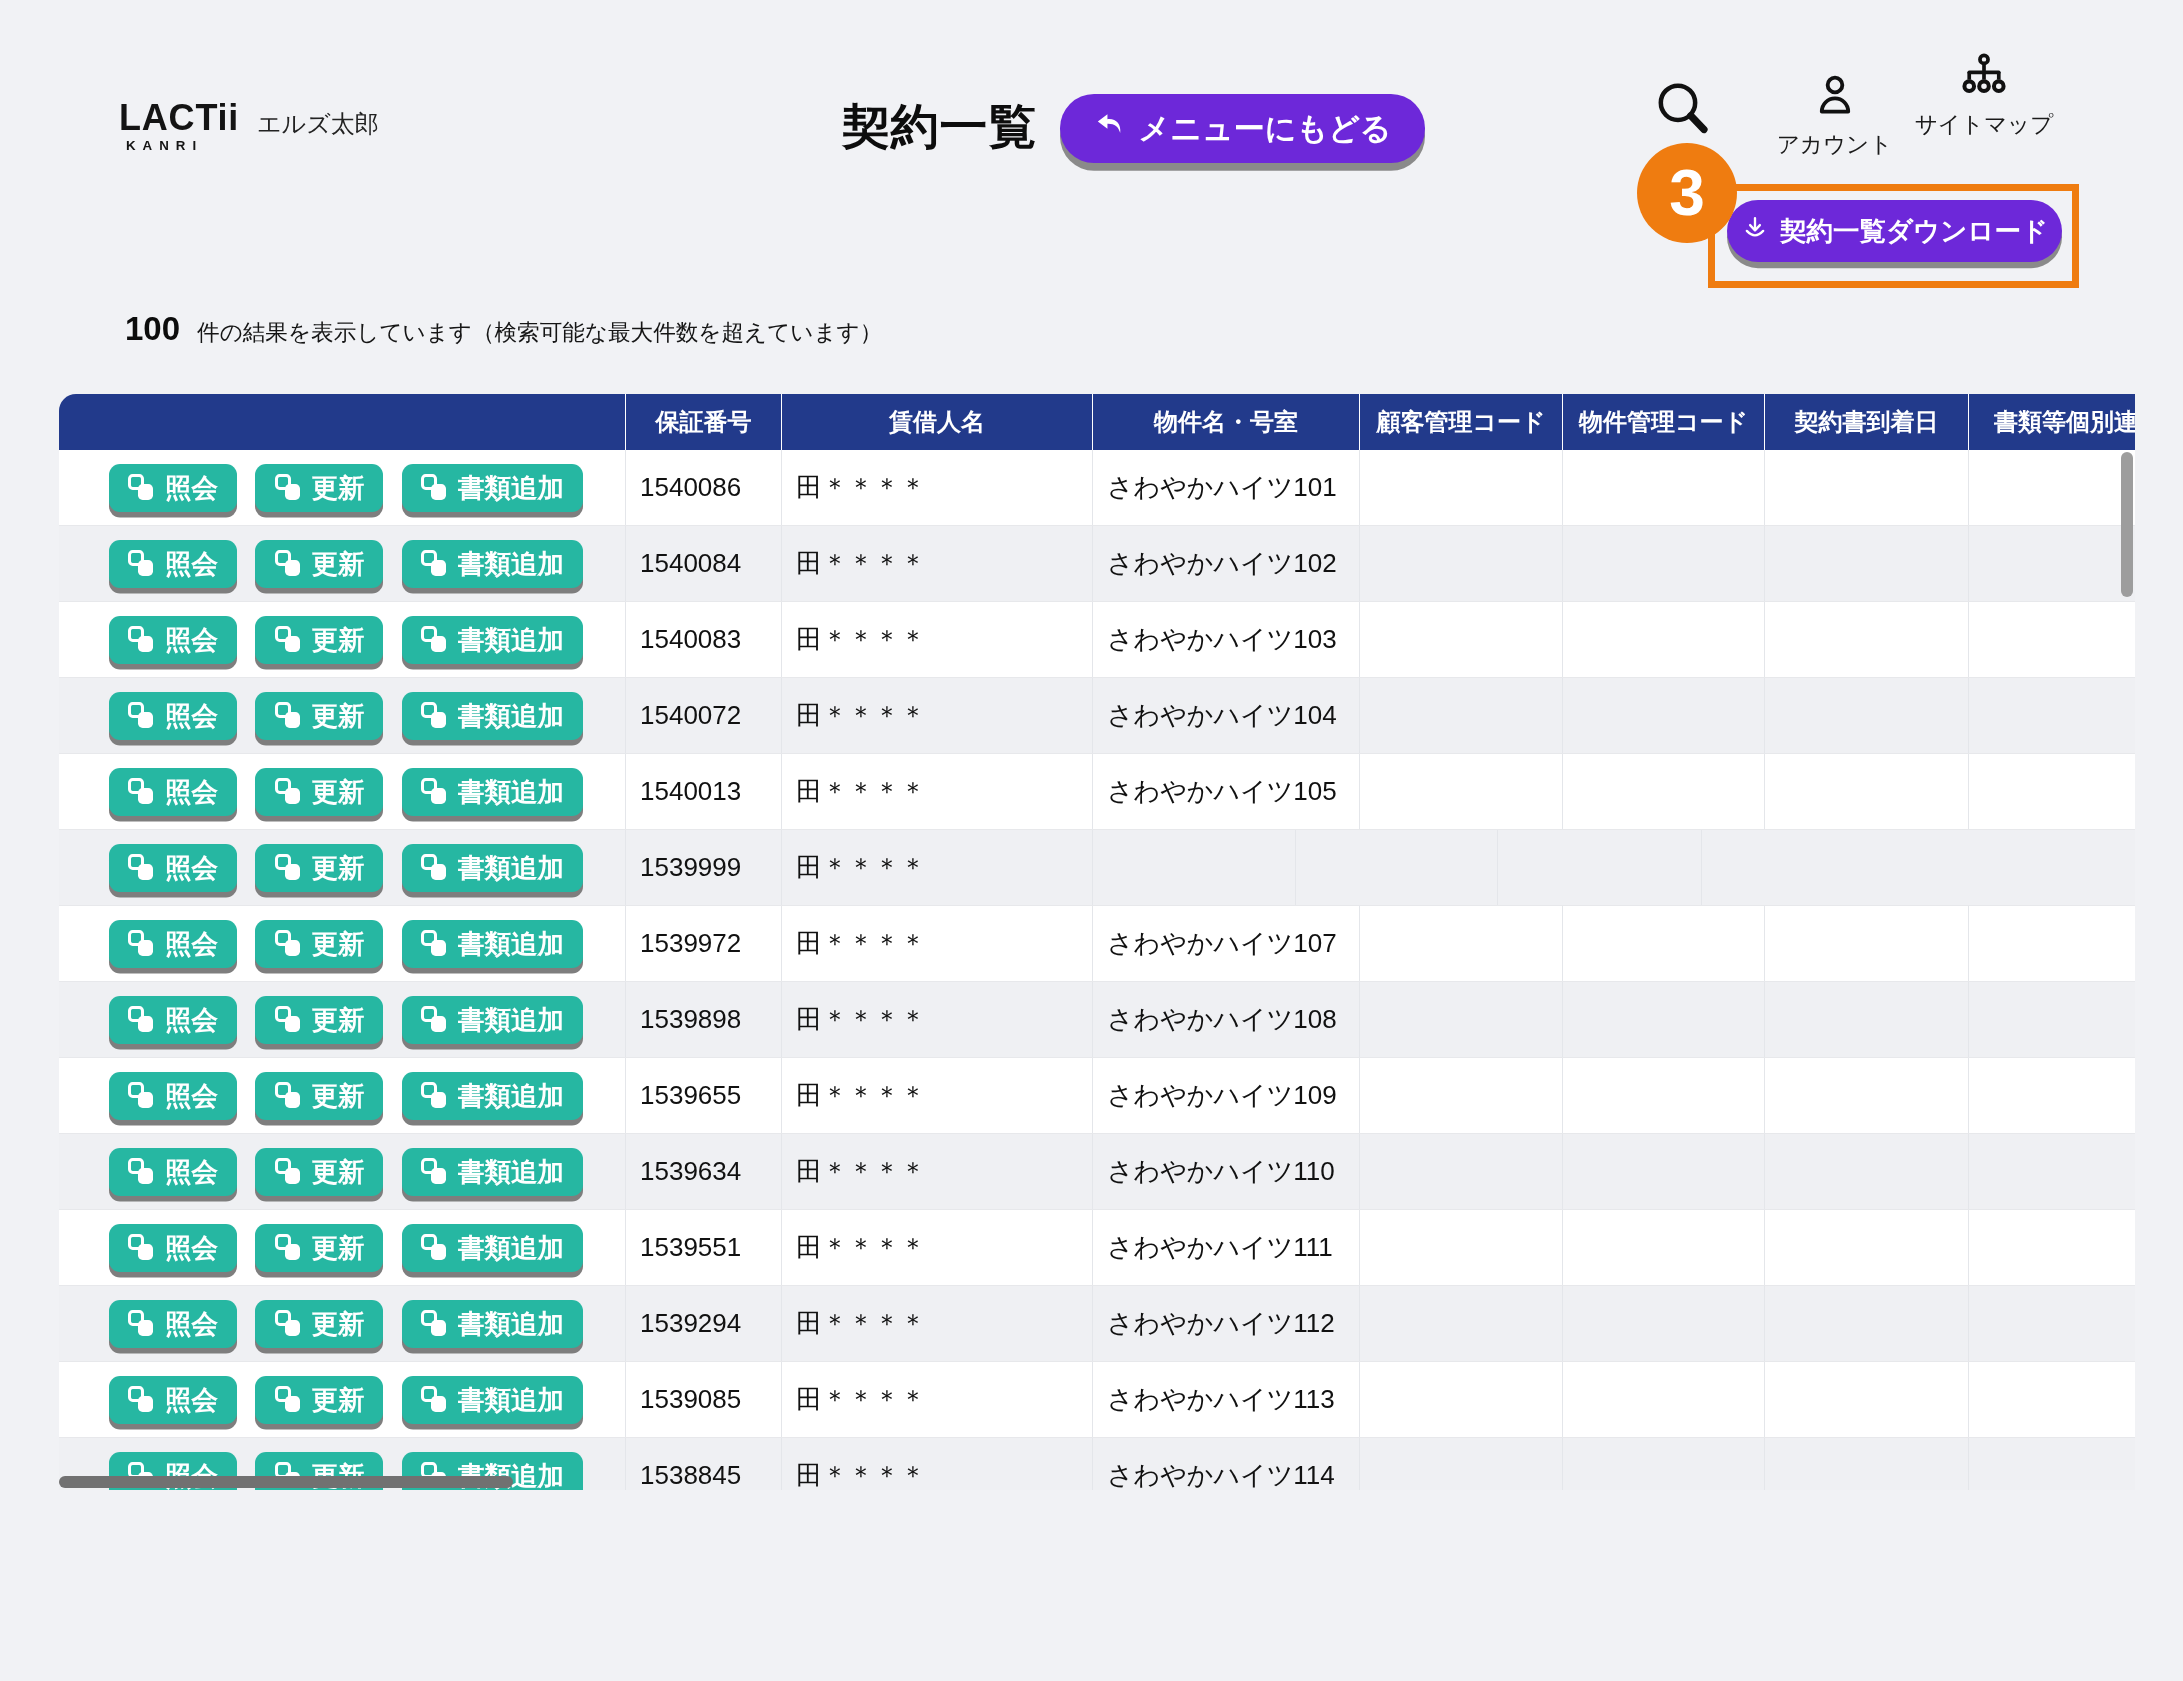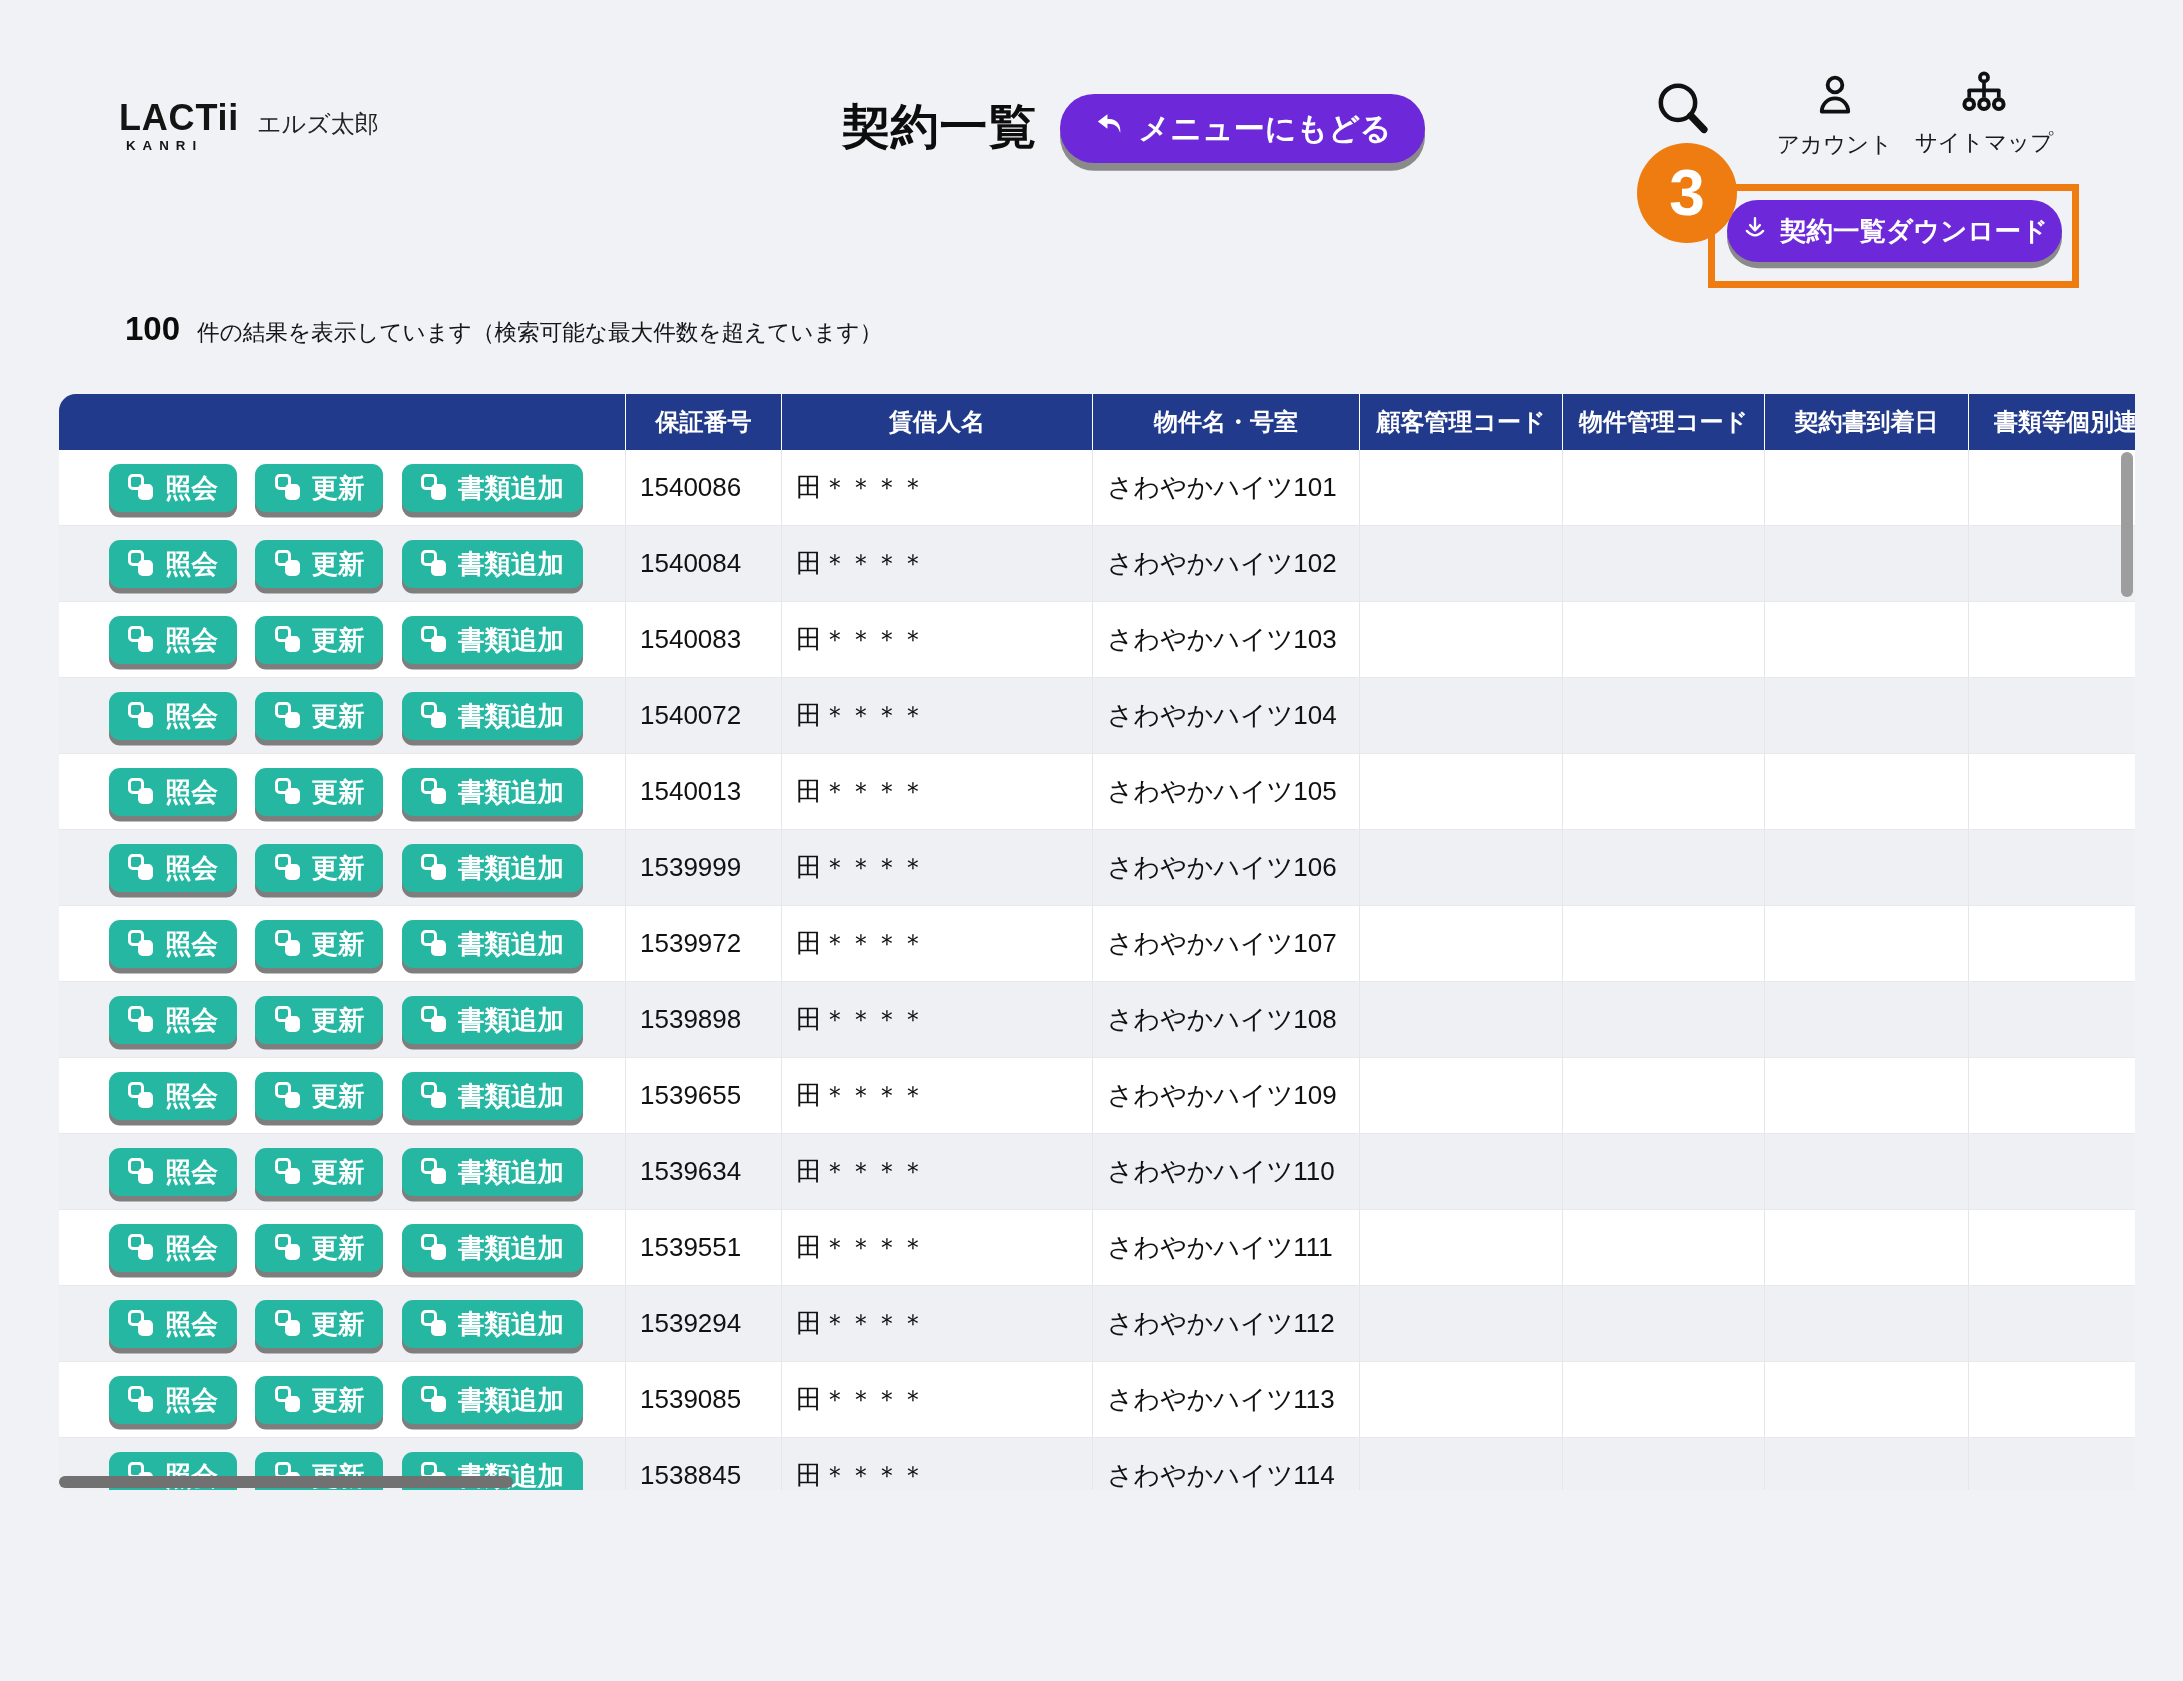--- a/index.html
+++ b/index.html
@@ -33,21 +33,21 @@
   .download-btn{
     left:1727px;top:200px;height:62px;width:335px;box-sizing:border-box;
     border-radius:31px;font-size:26.5px;gap:11px;
     box-shadow:0 6.2px 0 #8a8a8a;z-index:3;
   }
   .icon-svg{display:block;}
 
   .search-btn{left:1653px;top:78px;width:59px;height:61px;cursor:pointer;}
   .top-icon{cursor:pointer;text-align:center;}
   .account-block{left:1772px;top:72px;width:125px;}
-  .sitemap-block{left:1914px;top:70px;width:140px;}
+  .sitemap-block{left:1914px;top:52px;width:140px;}
   .top-icon .lbl{font-size:22.6px;color:#1a1a1a;margin-top:6.2px;white-space:nowrap;}
   .top-icon svg{margin:0 auto;}
 
   
   .highlight-box{
     left:1708px;top:184px;width:371px;height:104px;box-sizing:border-box;
     border:7px solid #ef7c10;z-index:2;
   }
   .step-badge{
     left:1637px;top:143px;width:100px;height:100px;border-radius:50%;
@@ -369,21 +369,20 @@
           <button class="action-btn">
             <span class="copy-ic">
               <span class="o"></span>
               <span class="f"></span>
             </span>
             <span>書類追加</span>
           </button>
         </div>
         <div class="tcell" style="width: 156px;">1539999</div>
         <div class="tcell" style="width: 311px;">田＊＊＊＊</div>
-        <div class="tcell" style="width: 267px;">さわやかハイツ106</div>
         <div class="tcell" style="width: 203px;"></div>
         <div class="tcell" style="width: 202px;"></div>
         <div class="tcell" style="width: 204px;"></div>
         <div class="tcell" style="width: 218px;"></div>
       </div>
       <div class="trow">
         <div class="tcell actions-cell" style="width: 567px;">
           <button class="action-btn">
             <span class="copy-ic">
               <span class="o"></span>

